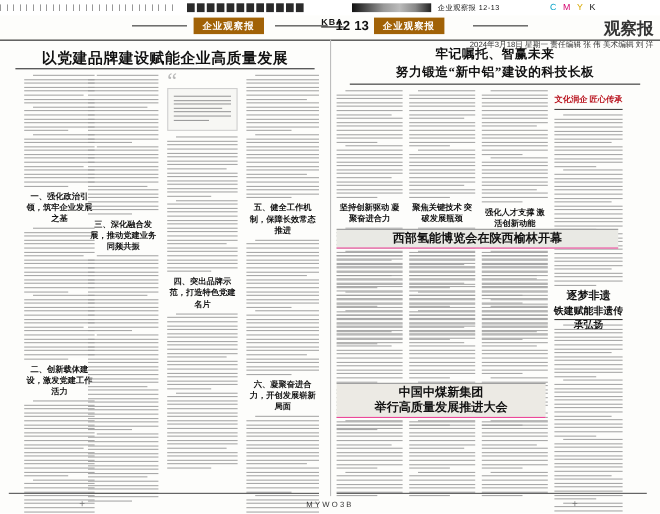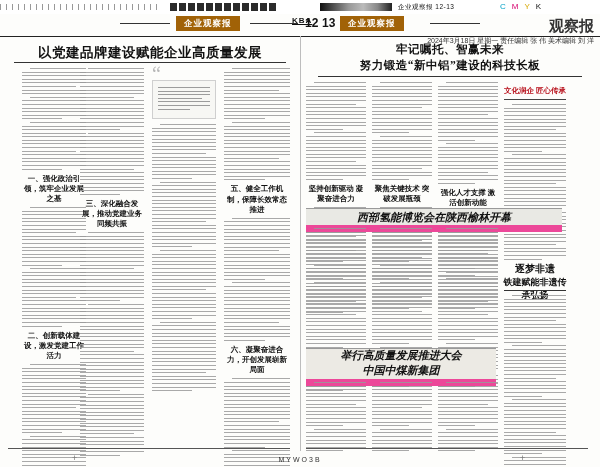--- a/index.html
+++ b/index.html
@@ -59,21 +59,21 @@
   .lines i.ind{margin-left:8px;width:calc(100% - 8px);}
 
   .sechead{font-family:"Liberation Serif",serif;font-weight:bold;font-size:7.5px;color:#111;
      text-align:center;margin:4px 0 3px;line-height:1.35;}
   .sechead.red{color:#b8111c;}
   .hrule{height:1px;background:#444;margin:3px 0 4px;}
   .pq-mark{font-family:"Liberation Serif",serif;font-size:20px;color:#b8b8b8;line-height:12px;}
   .pq-box{border:1px solid #cfcfcf;background:#f7f7f4;padding:6px 5px;}
   .pq-box .lines i{background:#8c8c8c;}
 
-  .banner{position:absolute;background:#e9e9e4;border-top:1px solid #999;border-bottom:7px solid #ec4899;font-style:italic;}
+  .banner{position:absolute;background:#e9e9e4;border-top:1px solid #999;border-bottom:1px solid #ec4899;}
   .banner-title{font-family:"Liberation Serif",serif;font-weight:bold;text-align:center;color:#111;}
 
   .footmark{position:absolute;bottom:4px;left:0;width:600px;text-align:center;font-size:7px;letter-spacing:2px;color:#333;}
   .crossmark{position:absolute;font-size:9px;color:#777;}
 </style>
 </head>
 <body>
 
 <div class="page">
 
@@ -375,20 +375,21 @@
         <i></i>
         <i class="mid"></i>
         <i></i>
         <i></i>
       <i></i>
         <i></i>
         <i></i>
         <i></i>
         <i class="short"></i>
     </div>
+    <div class="sechead">四、突出品牌示范，打造特色党建名片</div>
     <div class="lines">
       <i class="ind"></i>
         <i></i>
         <i></i>
         <i></i>
         <i></i>
         <i></i>
         <i></i>
         <i></i>
         <i></i>
@@ -986,22 +987,22 @@
         <i></i>
         <i class="short"></i>
         <i class="ind"></i>
         <i></i>
         <i></i>
 
     </div>
   </div>
 
   <div class="banner" style="top:348px;left:306px;width:190px;height:30px;background:#eceae4;">
+    <div class="banner-title" style="font-size:11px;line-height:15px;padding-top:1px;">中国中煤新集团</div>
     <div class="banner-title" style="font-size:11px;line-height:13px;">举行高质量发展推进大会</div>
-    <div class="banner-title" style="font-size:11px;line-height:15px;padding-top:1px;">中国中煤新集团</div>
   </div>
 
   <div class="col" style="top:382px;left:306px;width:60px;">
     <div class="lines">
       <i class="ind"></i>
         <i></i>
         <i></i>
         <i></i>
         <i></i>
         <i></i>

